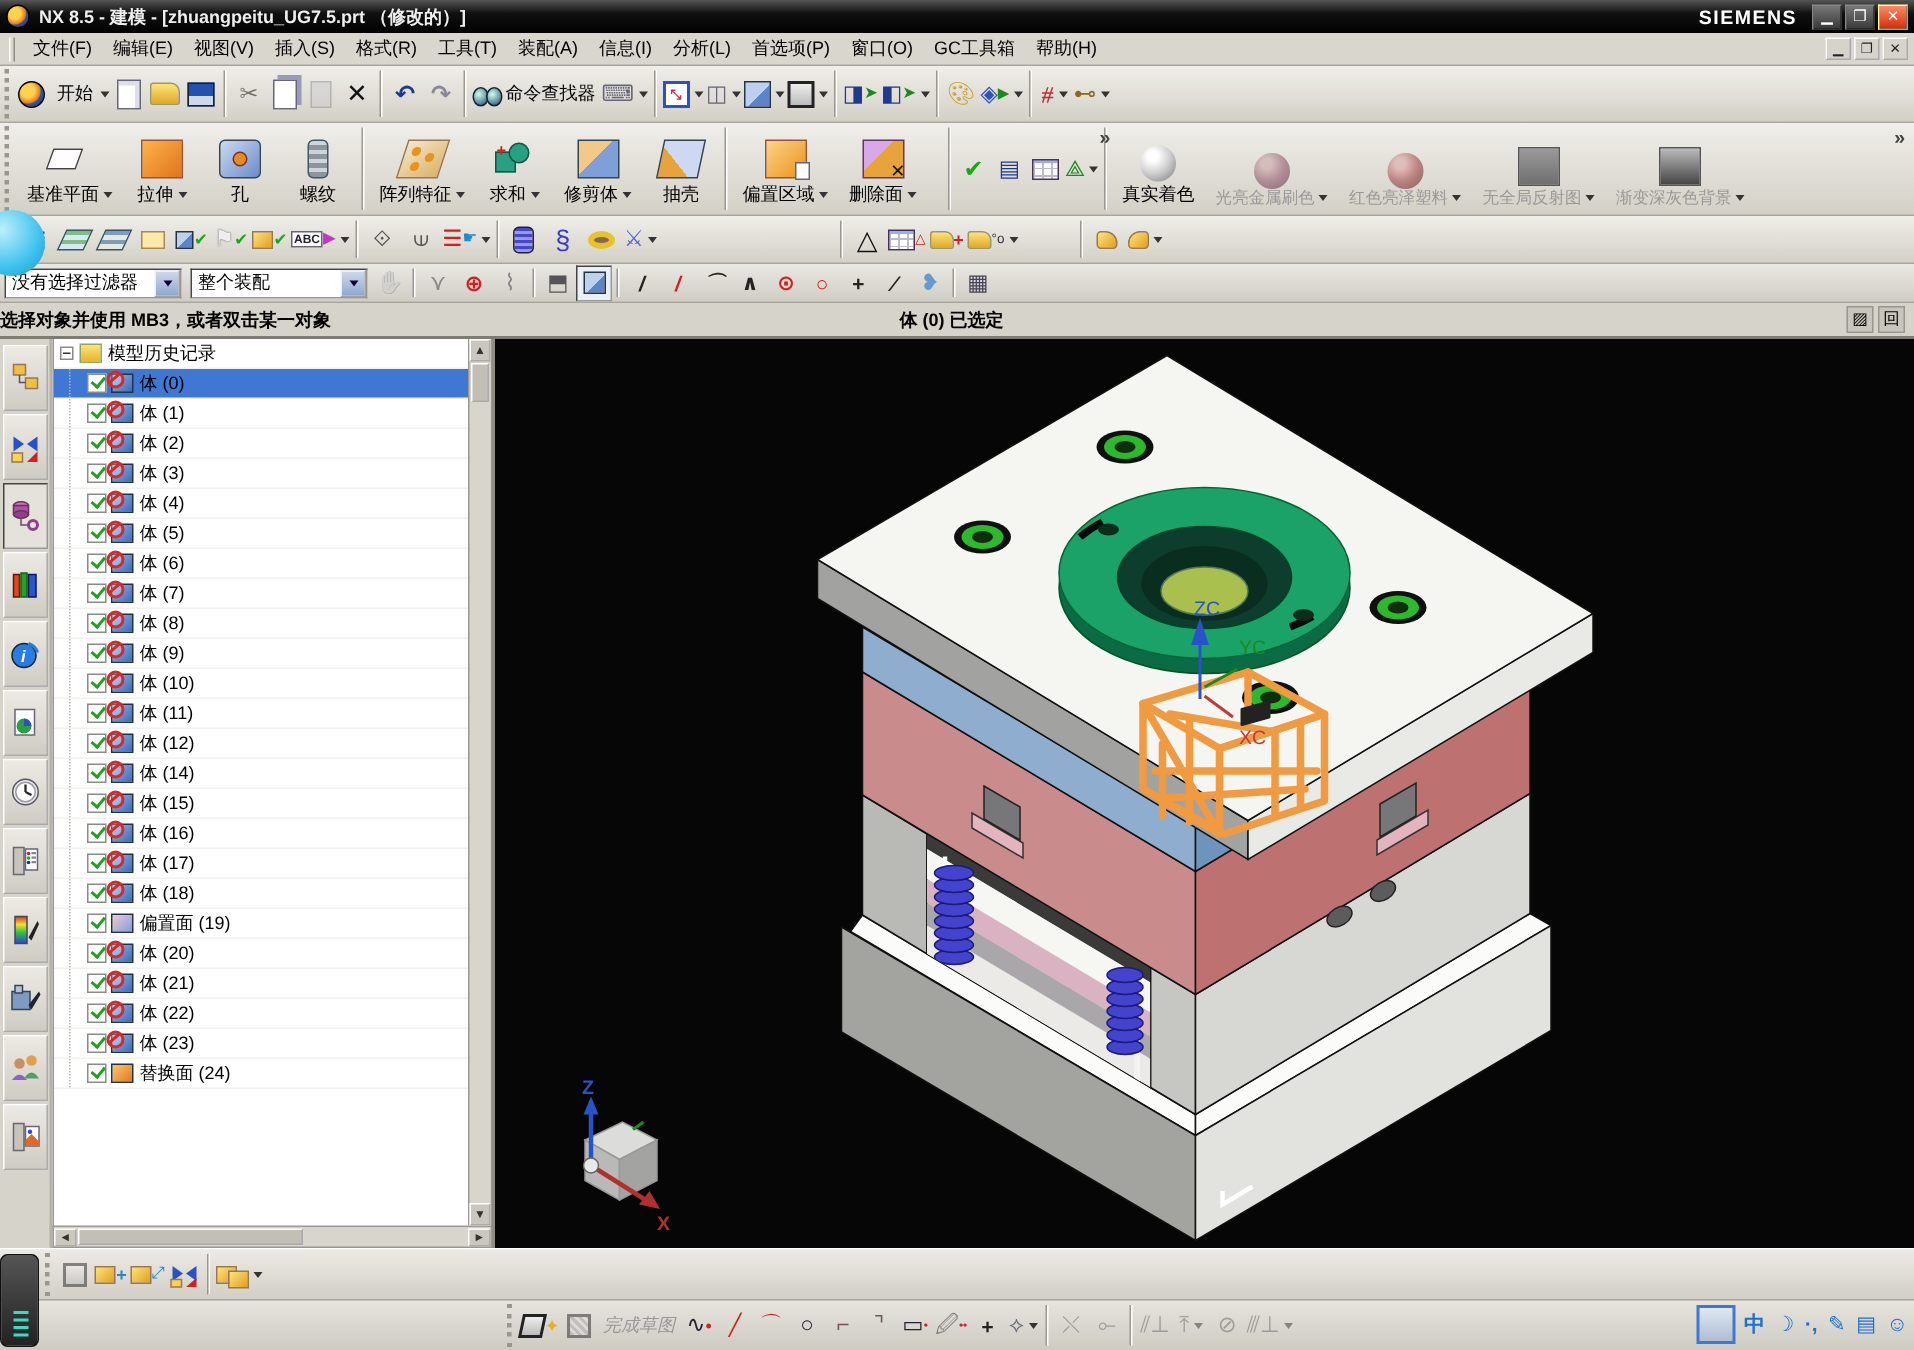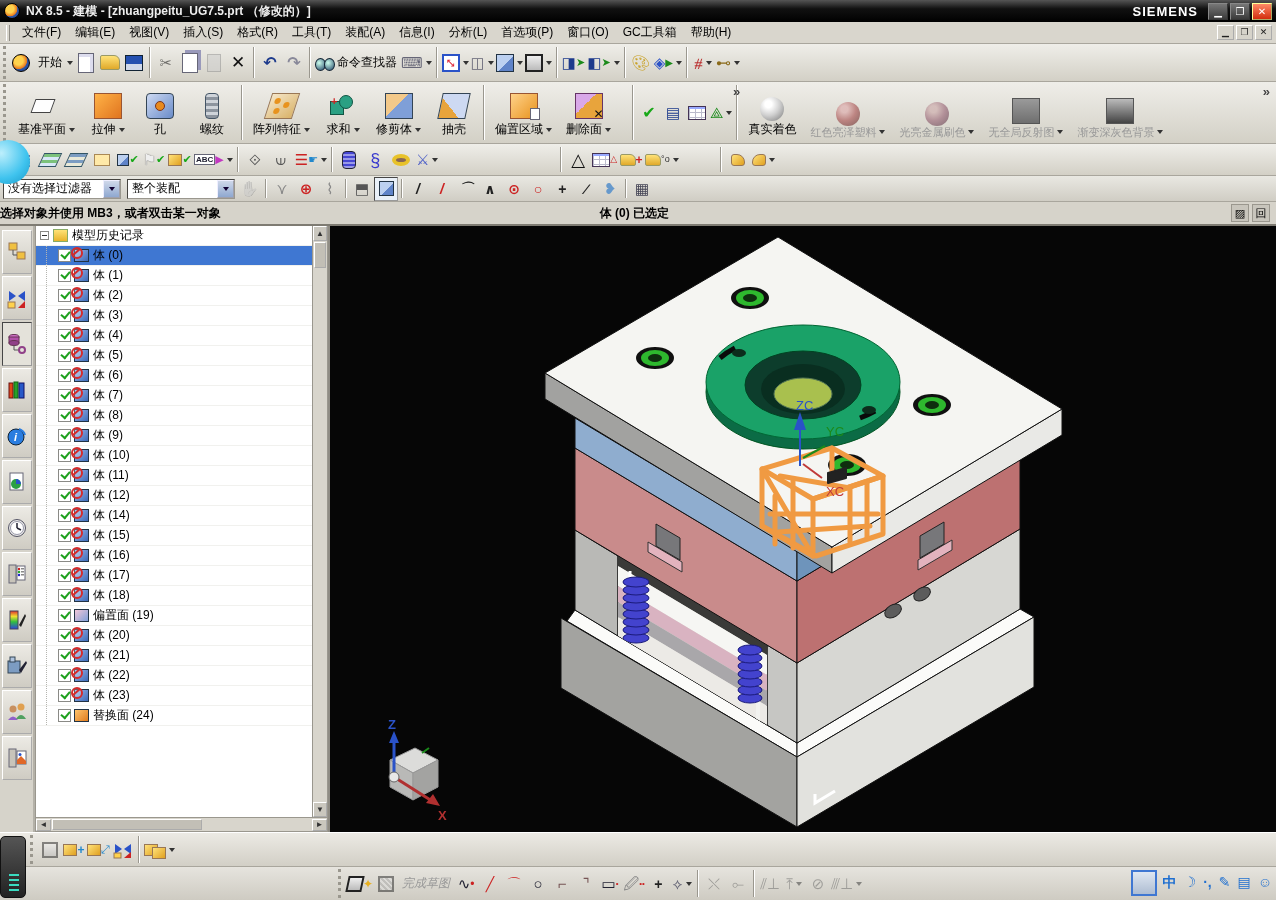--- a/index.html
+++ b/index.html
@@ -383,30 +383,30 @@
         <span class="dd"></span>
       </span>
     <span class="sep"></span>
     <span class="feat">
       <span class="sphere"></span>
       <span class="flabel">
           <span>真实着色</span>
         </span>
     </span>
     <span class="feat disabled">
+      <span class="sphere dim" style="background:radial-gradient(circle at 35% 30%,#caa 0 15%,#967 50%,#534 100%);"></span>
+      <span class="flabel">
+          <span class="two">光亮金属刷色</span>
+          <span class="dd"></span>
+        </span>
+    </span>
+    <span class="feat disabled">
       <span class="sphere dim" style="background:radial-gradient(circle at 35% 30%,#daa 0 15%,#a55 50%,#522 100%);"></span>
       <span class="flabel">
           <span class="two">红色亮泽塑料</span>
-          <span class="dd"></span>
-        </span>
-    </span>
-    <span class="feat disabled">
-      <span class="sphere dim" style="background:radial-gradient(circle at 35% 30%,#caa 0 15%,#967 50%,#534 100%);"></span>
-      <span class="flabel">
-          <span class="two">光亮金属刷色</span>
           <span class="dd"></span>
         </span>
     </span>
     <span class="feat disabled">
       <span class="fi" style="background:linear-gradient(#9a9a9a,#6f6f6f);border:1px solid #555;"></span>
       <span class="flabel">
           <span class="two">无全局反射图</span>
           <span class="dd"></span>
         </span>
     </span>
@@ -504,21 +504,21 @@
       </span>
   </div>
 
   <div class="selbar">
     <span class="combo" style="width:118px;font-family:Liberation Serif, serif;">
       <span class="cval">没有选择过滤器</span>
       <span class="cbtn">
           <span class="dd"></span>
         </span>
     </span>
-    <span class="combo" style="width:108px;">
+    <span class="combo" style="width:118px;">
       <span class="cval">整个装配</span>
       <span class="cbtn">
           <span class="dd"></span>
         </span>
     </span>
     <span class="tbtn disabled">
         <span class="glyph" style="color:#777;">✋</span>
       </span>
     <span class="sep"></span>
     <span class="tbtn">

